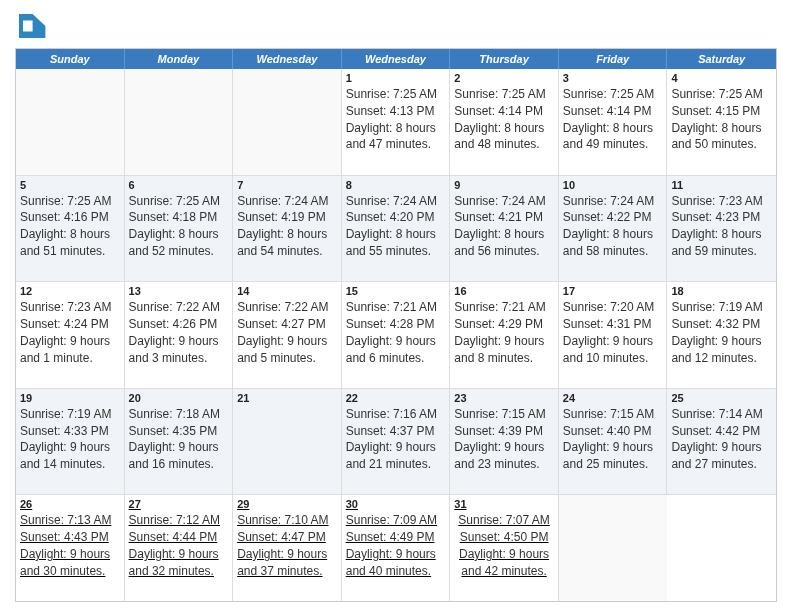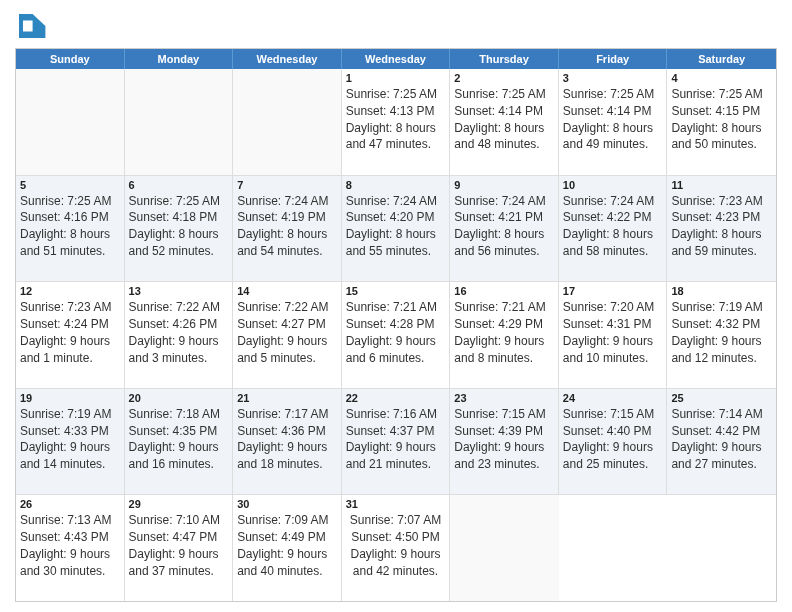--- a/index.html
+++ b/index.html
@@ -55,34 +55,35 @@
       grid-template-columns: repeat(7, 1fr);
       background: #3a7abf;
     }
     .cal-header-cell {
       color: #fff;
       font-size: 11px;
       font-weight: bold;
       text-align: center;
       padding: 4px 2px;
       border-right: 1px solid #5a9ad5;
+      font-style: italic;
     }
     .cal-header-cell:last-child { border-right: none; }
     .cal-body {
       flex: 1;
       display: flex;
       flex-direction: column;
     }
     .cal-row {
       display: grid;
       grid-template-columns: repeat(7, 1fr);
       flex: 1;
       border-bottom: 1px solid #ddd;
     }
-    .cal-row:last-child { border-bottom: none; }
+    .cal-row:last-child { border-bottom: none; text-decoration: underline; }
     .cal-cell {
       border-right: 1px solid #ddd;
       padding: 3px 4px;
       font-size: 8.5px;
       color: #333;
       vertical-align: top;
       background: #fff;
       min-height: 0;
     }
     .cal-cell:last-child { border-right: none; }
@@ -259,23 +260,20 @@
 Daylight: 9 hours and 14 minutes.</div>
           </div>
           <div class="cal-cell shaded">
             <div class="day-num">20</div>
             <div class="cell-info" style="white-space: pre-line;">Sunrise: 7:18 AM
 Sunset: 4:35 PM
 Daylight: 9 hours and 16 minutes.</div>
           </div>
           <div class="cal-cell shaded">
             <div class="day-num">21</div>
-            <div class="cell-info" style="white-space: pre-line;">Sunrise: 7:17 AM
-Sunset: 4:36 PM
-Daylight: 9 hours and 18 minutes.</div>
           </div>
           <div class="cal-cell shaded">
             <div class="day-num">22</div>
             <div class="cell-info" style="white-space: pre-line;">Sunrise: 7:16 AM
 Sunset: 4:37 PM
 Daylight: 9 hours and 21 minutes.</div>
           </div>
           <div class="cal-cell shaded">
             <div class="day-num">23</div>
             <div class="cell-info" style="white-space: pre-line;">Sunrise: 7:15 AM
@@ -294,20 +292,26 @@
 Sunset: 4:42 PM
 Daylight: 9 hours and 27 minutes.</div>
           </div>
         </div>
         <div class="cal-row">
           <div class="cal-cell">
             <div class="day-num">26</div>
             <div class="cell-info" style="white-space: pre-line;">Sunrise: 7:13 AM
 Sunset: 4:43 PM
 Daylight: 9 hours and 30 minutes.</div>
+          </div>
+          <div class="cal-cell">
+            <div class="day-num">27</div>
+            <div class="cell-info" style="white-space: pre-line;">Sunrise: 7:12 AM
+Sunset: 4:44 PM
+Daylight: 9 hours and 32 minutes.</div>
           </div>
           <div class="cal-cell">
             <div class="day-num">29</div>
             <div class="cell-info" style="white-space: pre-line;">Sunrise: 7:10 AM
 Sunset: 4:47 PM
 Daylight: 9 hours and 37 minutes.</div>
           </div>
           <div class="cal-cell">
             <div class="day-num">30</div>
             <div class="cell-info" style="white-space: pre-line;">Sunrise: 7:09 AM

